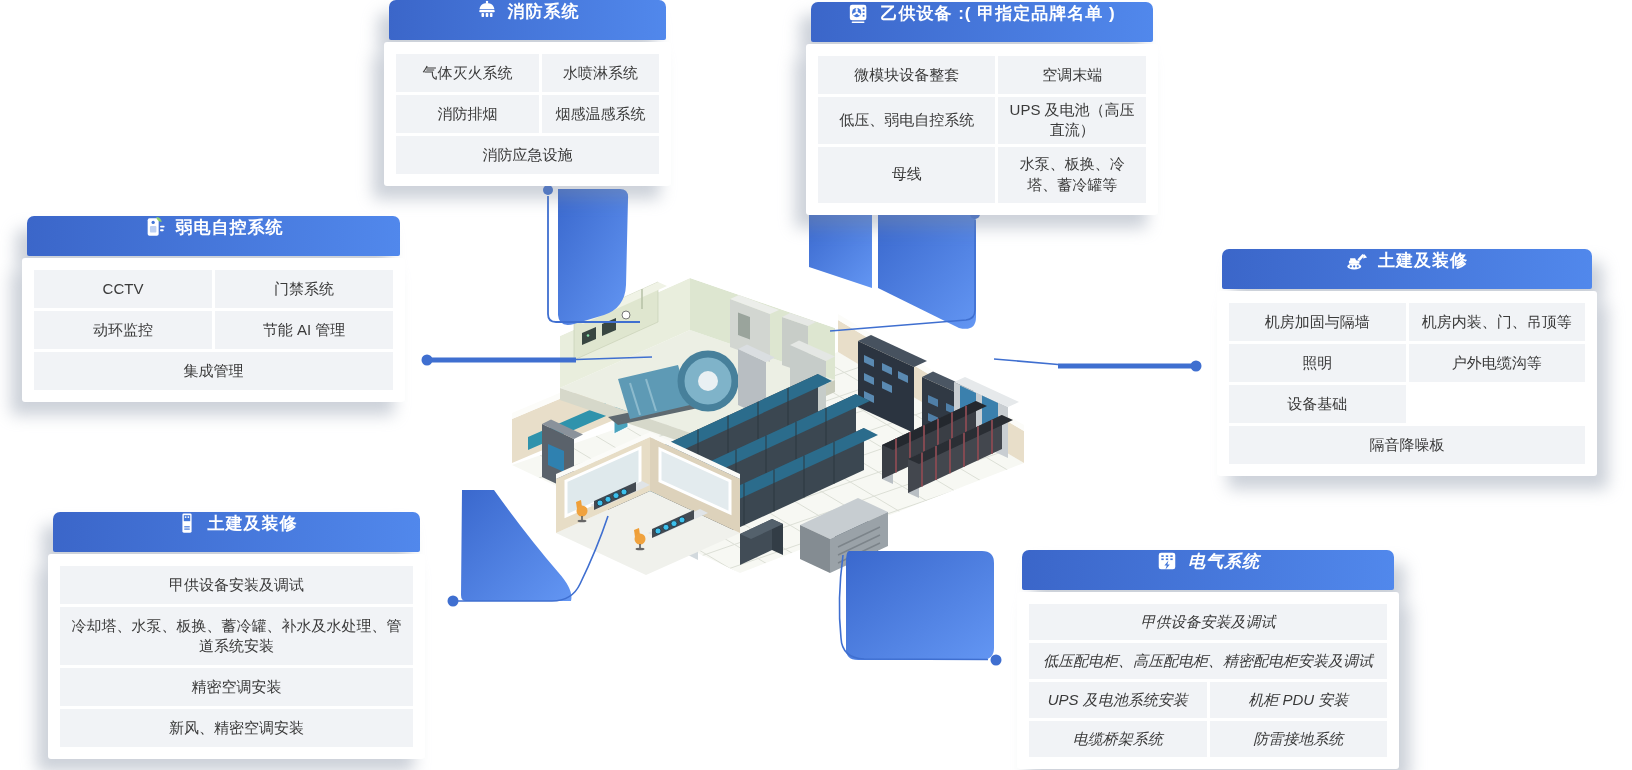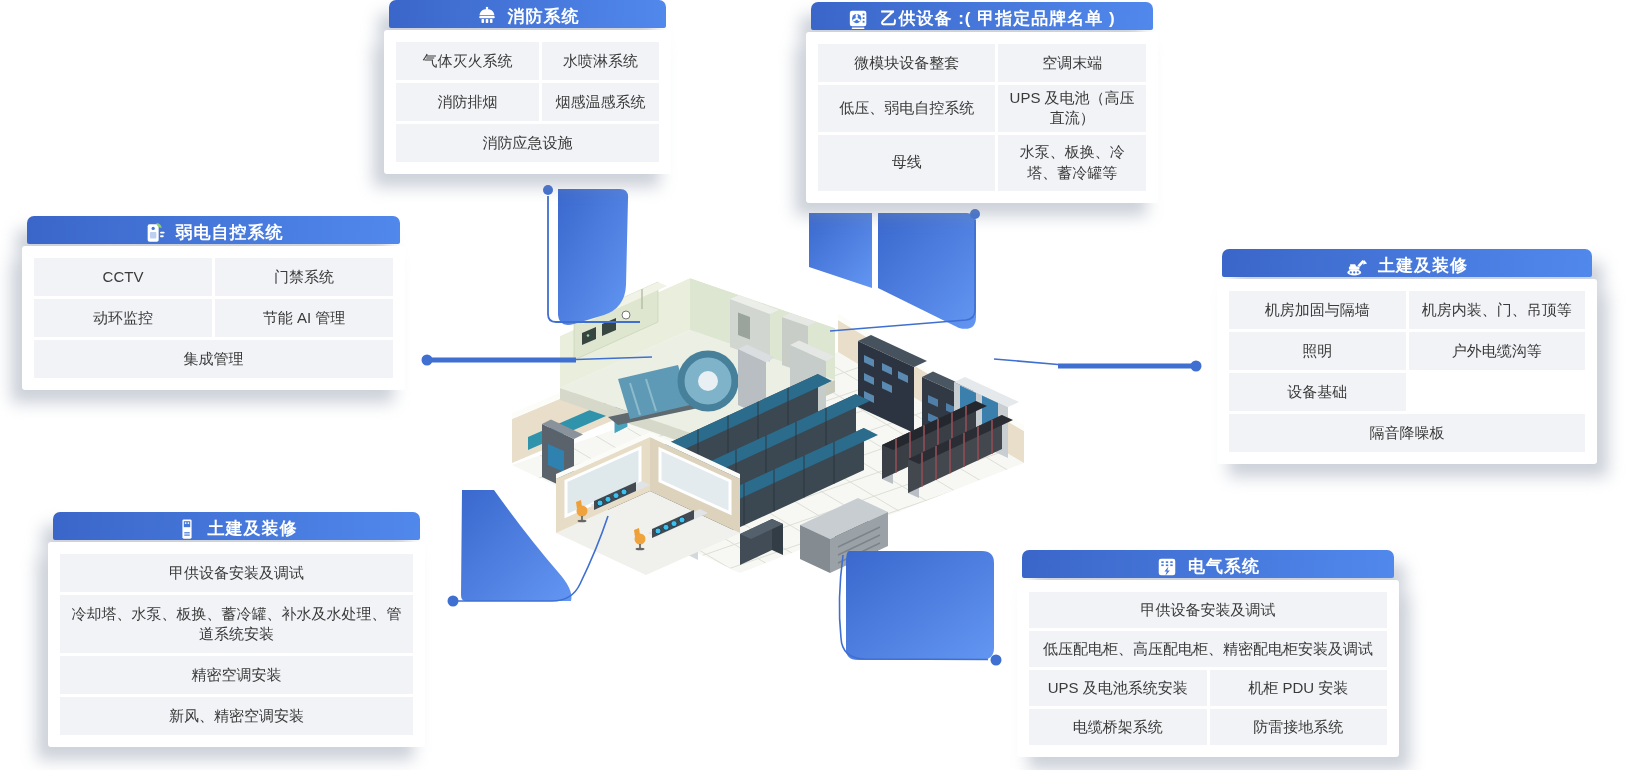--- a/index.html
+++ b/index.html
@@ -6,21 +6,21 @@
   body{
     width:1632px;height:770px;position:relative;overflow:hidden;
     font-family:"Liberation Sans","DejaVu Sans",sans-serif;
   }
   .stage{position:absolute;inset:0;}
   
   .panel{position:absolute;z-index:4;}
   .shadow-l{filter:drop-shadow(-11px 13px 8px rgba(128,140,160,.40));}
   .shadow-r{filter:drop-shadow(11px 13px 8px rgba(128,140,160,.40));}
   .panel-header{
-    height:28px;margin:0 5px;display:flex;align-items:flex-end;justify-content:center;gap:10px;
+    height:40px;margin:0 5px;display:flex;align-items:flex-start;justify-content:center;gap:10px;
     background:linear-gradient(93deg,#3b66c9,#5188ec);
     border-radius:7px 7px 2px 2px;color:#fff;font-size:17px;font-weight:700;letter-spacing:1px;
   }
   .hicon{width:22px;height:22px;display:flex;align-items:center;justify-content:center;}
   .hicon svg{width:22px;height:22px;display:block;}
   .panel-body{
     margin-top:2px;background:#ffffff;display:grid;gap:3px;border-radius:3px;
     grid-template-columns:1fr 1fr;padding:12px;
   }
   .cell{
@@ -31,21 +31,21 @@
   .cell.tall{min-height:56px;}
   .panel-fire{left:384px;top:0;width:287px;}
   .panel-fire .panel-body{grid-template-columns:1.22fr 1fr;}
   .panel-owner{left:806px;top:2px;width:352px;}
   .panel-owner .panel-body{grid-template-columns:1.2fr 1fr;}
   .panel-elv{left:22px;top:216px;width:383px;}
   .panel-civil{left:1217px;top:249px;width:380px;}
   .panel-hvac{left:48px;top:512px;width:377px;}
   .panel-hvac .panel-body{grid-template-columns:1fr;}
   .panel-hvac .cell.tall{min-height:58px;}
-  .panel-electrical{left:1017px;top:550px;width:382px;}
+  .panel-electrical{left:1017px;top:550px;width:382px;font-style:italic;}
   .panel-electrical .cell{min-height:36px;}
   
   .overlay{position:absolute;left:0;top:0;width:1632px;height:770px;z-index:2;pointer-events:none;}
   .scene{position:absolute;left:490px;top:255px;width:550px;height:320px;z-index:1;}
 </style>
 </head>
 <body>
 
 <div class="stage">
 

